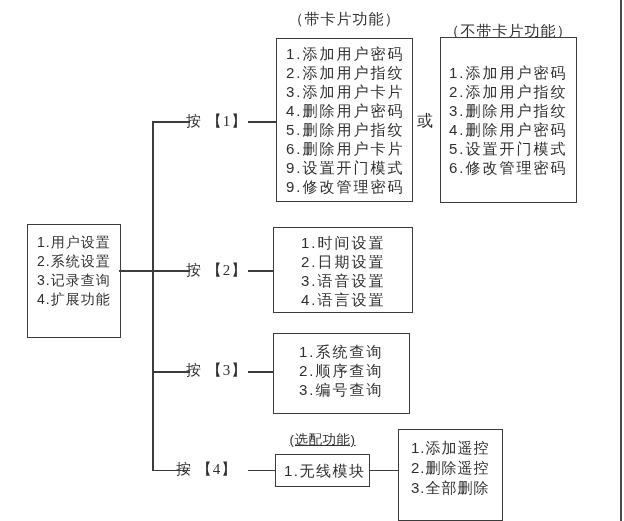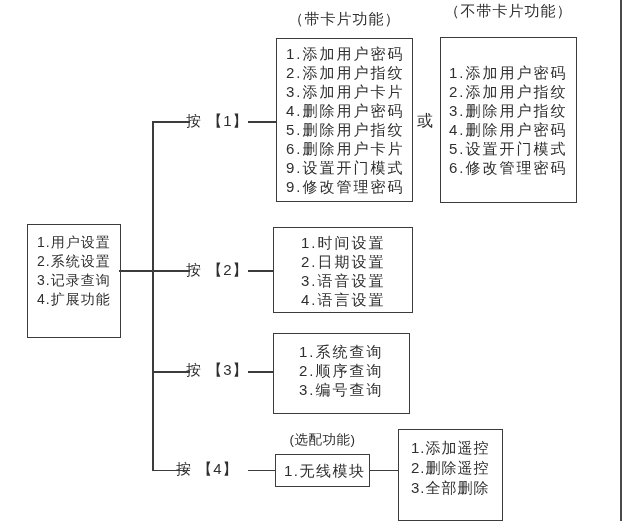--- a/index.html
+++ b/index.html
@@ -29,48 +29,49 @@
   .hline,.vline{position:absolute;background:var(--line);}
   .hline{height:1.5px;}
   .vline{width:1.5px;}
   .branch-label{
     position:absolute;
     font-size:15px;
     letter-spacing:1px;
     white-space:nowrap;
     text-align:center;
     width:60px;
+    font-family:Liberation Serif, serif;
   }
   .box-title{
     position:absolute;
     font-size:15px;
     letter-spacing:1px;
     text-align:center;
     white-space:nowrap;
   }
   .or-label{
     position:absolute;
     font-size:16px;
   }
   
   #title-card{left:276px;top:10px;width:137px;}
   #box-card{left:276px;top:38px;width:137px;height:164px;padding:5px 0 0 9px;}
   #or-label{left:417px;top:111px;}
-  #title-nocard{left:440px;top:2px;width:137px;}
+  #title-nocard{left:440px;top:22px;width:137px;}
   #box-nocard{left:440px;top:37px;width:137px;height:166px;padding:0 0 0 8px;
               display:flex;flex-direction:column;justify-content:center;}
   
   #box-root{left:27px;top:224px;width:94px;height:114px;padding:8px 0 0 0;font-size:14px;letter-spacing:1px;}
   #box-root .item{padding-left:9px;}
   
   #box-settings{left:273px;top:227px;width:140px;height:86px;padding:5px 0 0 27px;}
   
   #box-query{left:273px;top:333px;width:137px;height:81px;padding:8px 0 0 25px;}
   
-  #title-option{left:275px;top:431px;width:95px;font-size:13.5px;letter-spacing:0.5px;}
+  #title-option{left:275px;top:431px;width:95px;font-size:13.5px;letter-spacing:0.5px;text-decoration:underline;}
   #box-module{left:275px;top:454px;width:95px;height:33px;padding:0;display:flex;align-items:center;font-size:15px;letter-spacing:1.5px;}
   #box-module .item{padding-left:8px;}
   #box-remote{left:398px;top:429px;width:105px;height:92px;padding:8px 0 0 12px;line-height:20px;letter-spacing:1px;}
   
   #label-b1{left:186px;top:112px;}
   #label-b2{left:186px;top:261px;}
   #label-b3{left:186px;top:361px;}
   #label-b4{left:176px;top:460px;}
   
   #artifact{left:620px;top:0;height:521px;background:#4a4a4a;}

